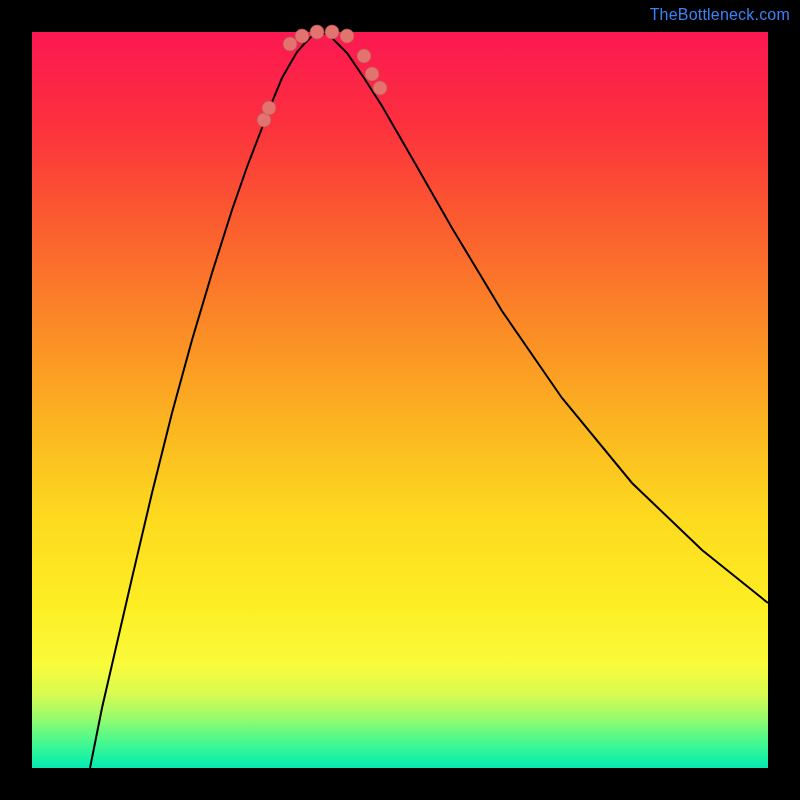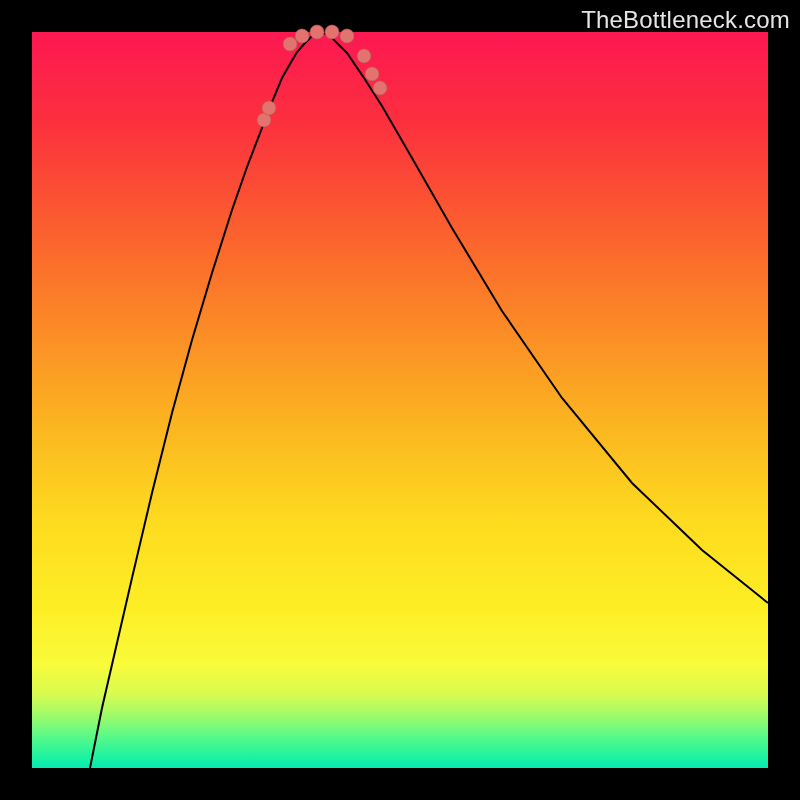--- a/index.html
+++ b/index.html
@@ -38,22 +38,22 @@
       #9cfb6a 93%,
       #52f98b 96%,
       #13f1a6 99%,
       #0ae8b4 100%
     );
   }
   .watermark {
     position: absolute;
     top: 6px;
     right: 10px;
-    color: #e5e5e5;
-    font-size: 24px;
+    color: #3b82f6;
+    font-size: 16px;
     font-weight: 500;
     letter-spacing: 0.2px;
     user-select: none;
   }
   svg.curves {
     position: absolute;
     left: 0;
     top: 0;
     width: 736px;
     height: 736px;

